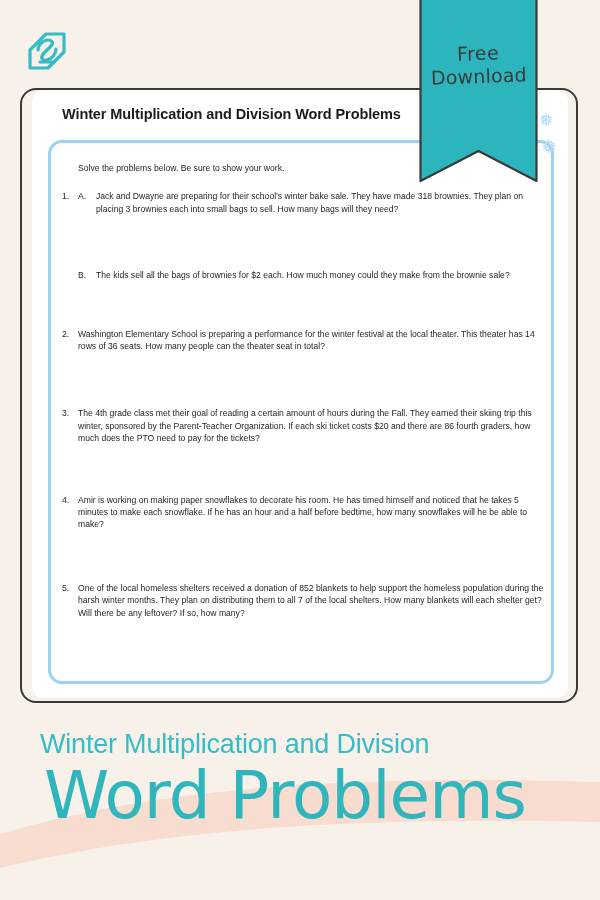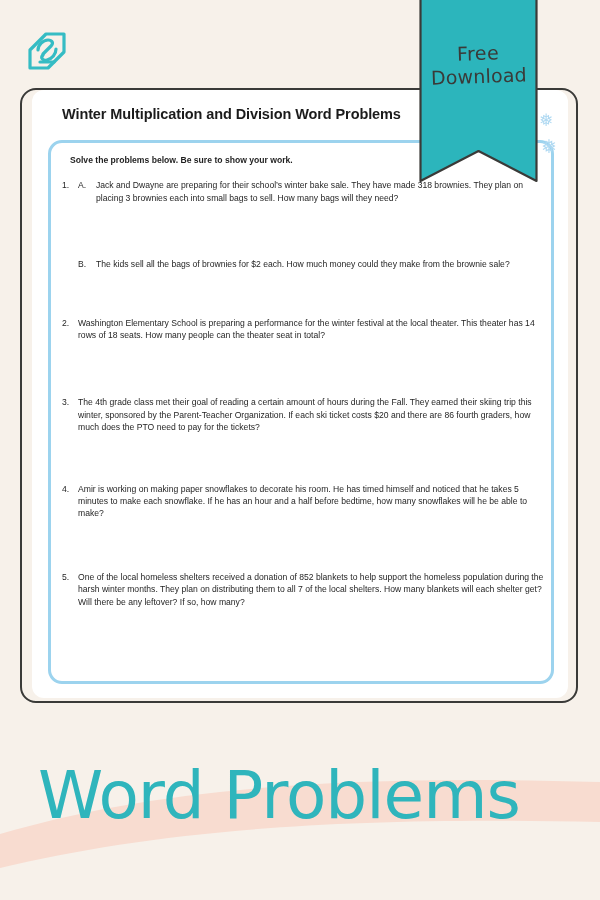--- a/index.html
+++ b/index.html
@@ -80,24 +80,23 @@
     position: absolute;
     left: 58px;
     top: 146px;
     width: 490px;
     height: 532px;
     font-size: 8.6px;
     line-height: 12.4px;
     color: #1F1F1F;
   }
   .intro {
-    margin: 8px;
+    margin: 16px;
     padding: 0 0 0 4px;
     font-size: 8.6px;
-    font-weight: bold;
   }
 
   .problem {
     display: flex;
     align-items: flex-start;
     padding-left: 4px;
   }
   .pnum {
     width: 16px;
     flex: 0 0 16px;
@@ -166,21 +165,21 @@
     position: absolute;
     left: 40px;
     top: 24px;
     width: 520px;
     font-size: 27px;
     color: #35BCC4;
     letter-spacing: -0.2px;
   }
   .maintitle {
     position: absolute;
-    left: 38px;
+    left: 44px;
     top: 58px;
     width: 540px;
     font-size: 66px;
     color: #2FB5BC;
     font-family: "DejaVu Sans", sans-serif;
     letter-spacing: -1px;
     line-height: 1;
   }
 </style>
 </head>
@@ -214,21 +213,21 @@
   </div>
 
   <div class="problem" style="margin-top:54px;">
     <span class="pnum"></span>
     <span class="plet">B.</span>
     <span class="ptext">The kids sell all the bags of brownies for $2 each. How much money could they make from the brownie sale?</span>
   </div>
 
   <div class="problem" style="margin-top:46px;">
     <span class="pnum">2.</span>
-    <span class="ptext">Washington Elementary School is preparing a performance for  the winter festival at the local theater. This theater has 14 rows of 18 seats. How many people can the theater seat in total?</span>
+    <span class="ptext">Washington Elementary School is preparing a performance for  the winter festival at the local theater. This theater has 14 rows of 36 seats. How many people can the theater seat in total?</span>
   </div>
 
   <div class="problem" style="margin-top:55px;">
     <span class="pnum">3.</span>
     <span class="ptext">The 4th grade class met their goal of reading a certain amount of hours during the Fall. They earned their skiing trip this winter, sponsored by the Parent-Teacher Organization. If each ski ticket costs $20 and there are 86 fourth graders, how much does the PTO need to pay for the tickets?</span>
   </div>
 
   <div class="problem" style="margin-top:49px;">
     <span class="pnum">4.</span>
     <span class="ptext">Amir is working on making paper snowflakes to decorate his room. He has timed himself and noticed that he takes 5 minutes to make each snowflake. If he has an hour and a half before bedtime, how many snowflakes will he be able to make?</span>
@@ -251,14 +250,15 @@
   <div class="ribbon-text">
     <span class="l1">Free</span>
     <span class="l2">Download</span>
   </div>
 </div>
 
 <div class="footer">
   <svg class="swoosh" viewBox="0 0 600 110" preserveAspectRatio="none" aria-hidden="true">
     <path d="M0 74 C150 30, 330 14, 600 22 L600 62 C330 56, 150 72, 0 108 Z" fill="#F8DCD0"></path>
   </svg>
+  <div class="subtitle">Winter Multiplication and Division</div>
   <div class="maintitle">Word Problems</div>
 </div>
 
 </body></html>

